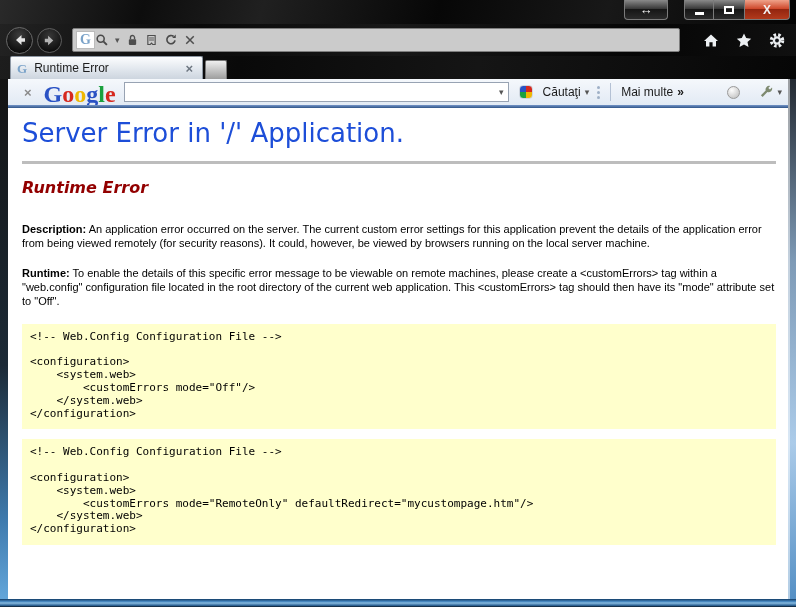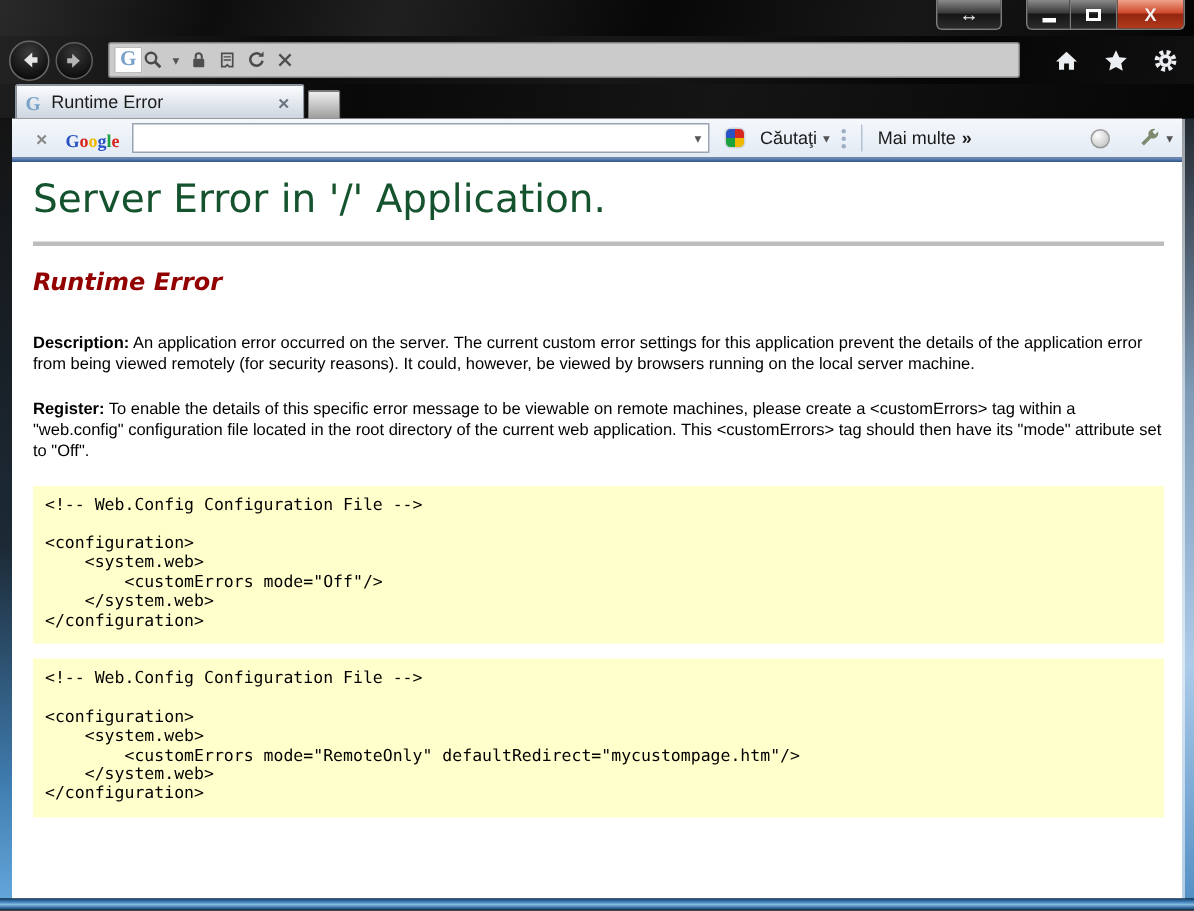--- a/index.html
+++ b/index.html
@@ -76,21 +76,21 @@
   
   .framerow { flex:1; display:flex; }
   .frame-left  { width:8px; background: linear-gradient(#141414,#1c2a36 55%,#3f7bae 85%,#63a6da); }
   .frame-right { width:8px; background: linear-gradient(#232931,#7e9ab6 35%,#abcbe9 70%,#5590c5); box-shadow: inset 2px 0 0 rgba(255,255,255,.55); }
   .inner { flex:1; display:flex; flex-direction:column; min-width:0; }
   
   .gtoolbar { height:26px; flex:0 0 26px; display:flex; align-items:center;
     background: linear-gradient(#f5f8fc,#e2eaf4); padding:0 6px 0 10px; }
   .gedge { height:3px; flex:0 0 3px; background: linear-gradient(#7495c8,#2f5488); }
   .gclose { color:#8a8a8a; font-weight:bold; font-size:13px; padding:0 6px; cursor:pointer; }
-  .glogo { font-family:"Liberation Serif",serif; font-weight:bold; font-size:12px; letter-spacing:0; margin:5px 8px 0 6px; cursor:pointer; }
+  .glogo { font-family:"Liberation Serif",serif; font-weight:bold; font-size:24px; letter-spacing:0; margin:5px 8px 0 6px; cursor:pointer; }
   .gsearchbox { width:385px; height:20px; background:#fff; border:1px solid #98a3b3;
     display:flex; align-items:center; padding:0 4px; cursor:text; }
   .gsearchbox input { flex:1; border:none; outline:none; font-size:12px; background:transparent; }
   .gball { width:14px; height:14px; border-radius:4px; margin:0 6px 0 10px; cursor:pointer;
     background: conic-gradient(#d6281e 0 25%, #efb700 25% 50%, #1ba13e 50% 75%, #2a52c4 75% 100%);
     border:1px solid #cfd6e0; }
   .gitem { font-size:12px; color:#1a1a1a; display:flex; align-items:center; gap:4px; cursor:pointer; padding:0 4px; }
   .grip { display:flex; flex-direction:column; gap:2px; margin:0 4px; }
   .grip i { width:3px; height:3px; border-radius:50%; background:#9fb0c6; }
   .gsep { width:1px; height:18px; background:#b4c1d4; margin:0 6px; }
@@ -244,27 +244,27 @@
         <span class="gwrench">
           <svg width="16" height="16" viewBox="0 0 16 16">
             <path d="M14 3.6a3.6 3.6 0 0 1-4.6 4.5L4.6 13 2.9 11.3l4.8-4.8A3.6 3.6 0 0 1 12.2 2l-1.9 1.9 1.7 1.7z" fill="#7e8a70"></path>
           </svg>
           <span class="caret">▾</span>
         </span>
       </div>
       <div class="gedge"></div>
 
       <div class="viewport">
-        <h1 class="ep-h1" style="color: #14532d;">Server Error in '/' Application.</h1>
+        <h1 class="ep-h1" style="color: #1d4ed8;">Server Error in '/' Application.</h1>
         <hr class="ep-hr">
         <h2 class="ep-h2" style="color: rgb(146, 0, 0);">Runtime Error</h2>
 
         <p class="ep-p"><b>Description:</b><span> An application error occurred on the server. The current custom error settings for this application prevent the details of the application error from being viewed remotely (for security reasons). It could, however, be viewed by browsers running on the local server machine.</span></p>
 
-        <p class="ep-p"><b>Register:</b><span> To enable the details of this specific error message to be viewable on remote machines, please create a &lt;customErrors&gt; tag within a "web.config" configuration file located in the root directory of the current web application. This &lt;customErrors&gt; tag should then have its "mode" attribute set to "Off".</span></p>
+        <p class="ep-p"><b>Runtime:</b><span> To enable the details of this specific error message to be viewable on remote machines, please create a &lt;customErrors&gt; tag within a "web.config" configuration file located in the root directory of the current web application. This &lt;customErrors&gt; tag should then have its "mode" attribute set to "Off".</span></p>
 
         <div class="codeblock" style="background: rgb(255, 255, 204);">
           <pre>&lt;!-- Web.Config Configuration File --&gt;
 
 &lt;configuration&gt;
     &lt;system.web&gt;
         &lt;customErrors mode="Off"/&gt;
     &lt;/system.web&gt;
 &lt;/configuration&gt;</pre>
         </div>

